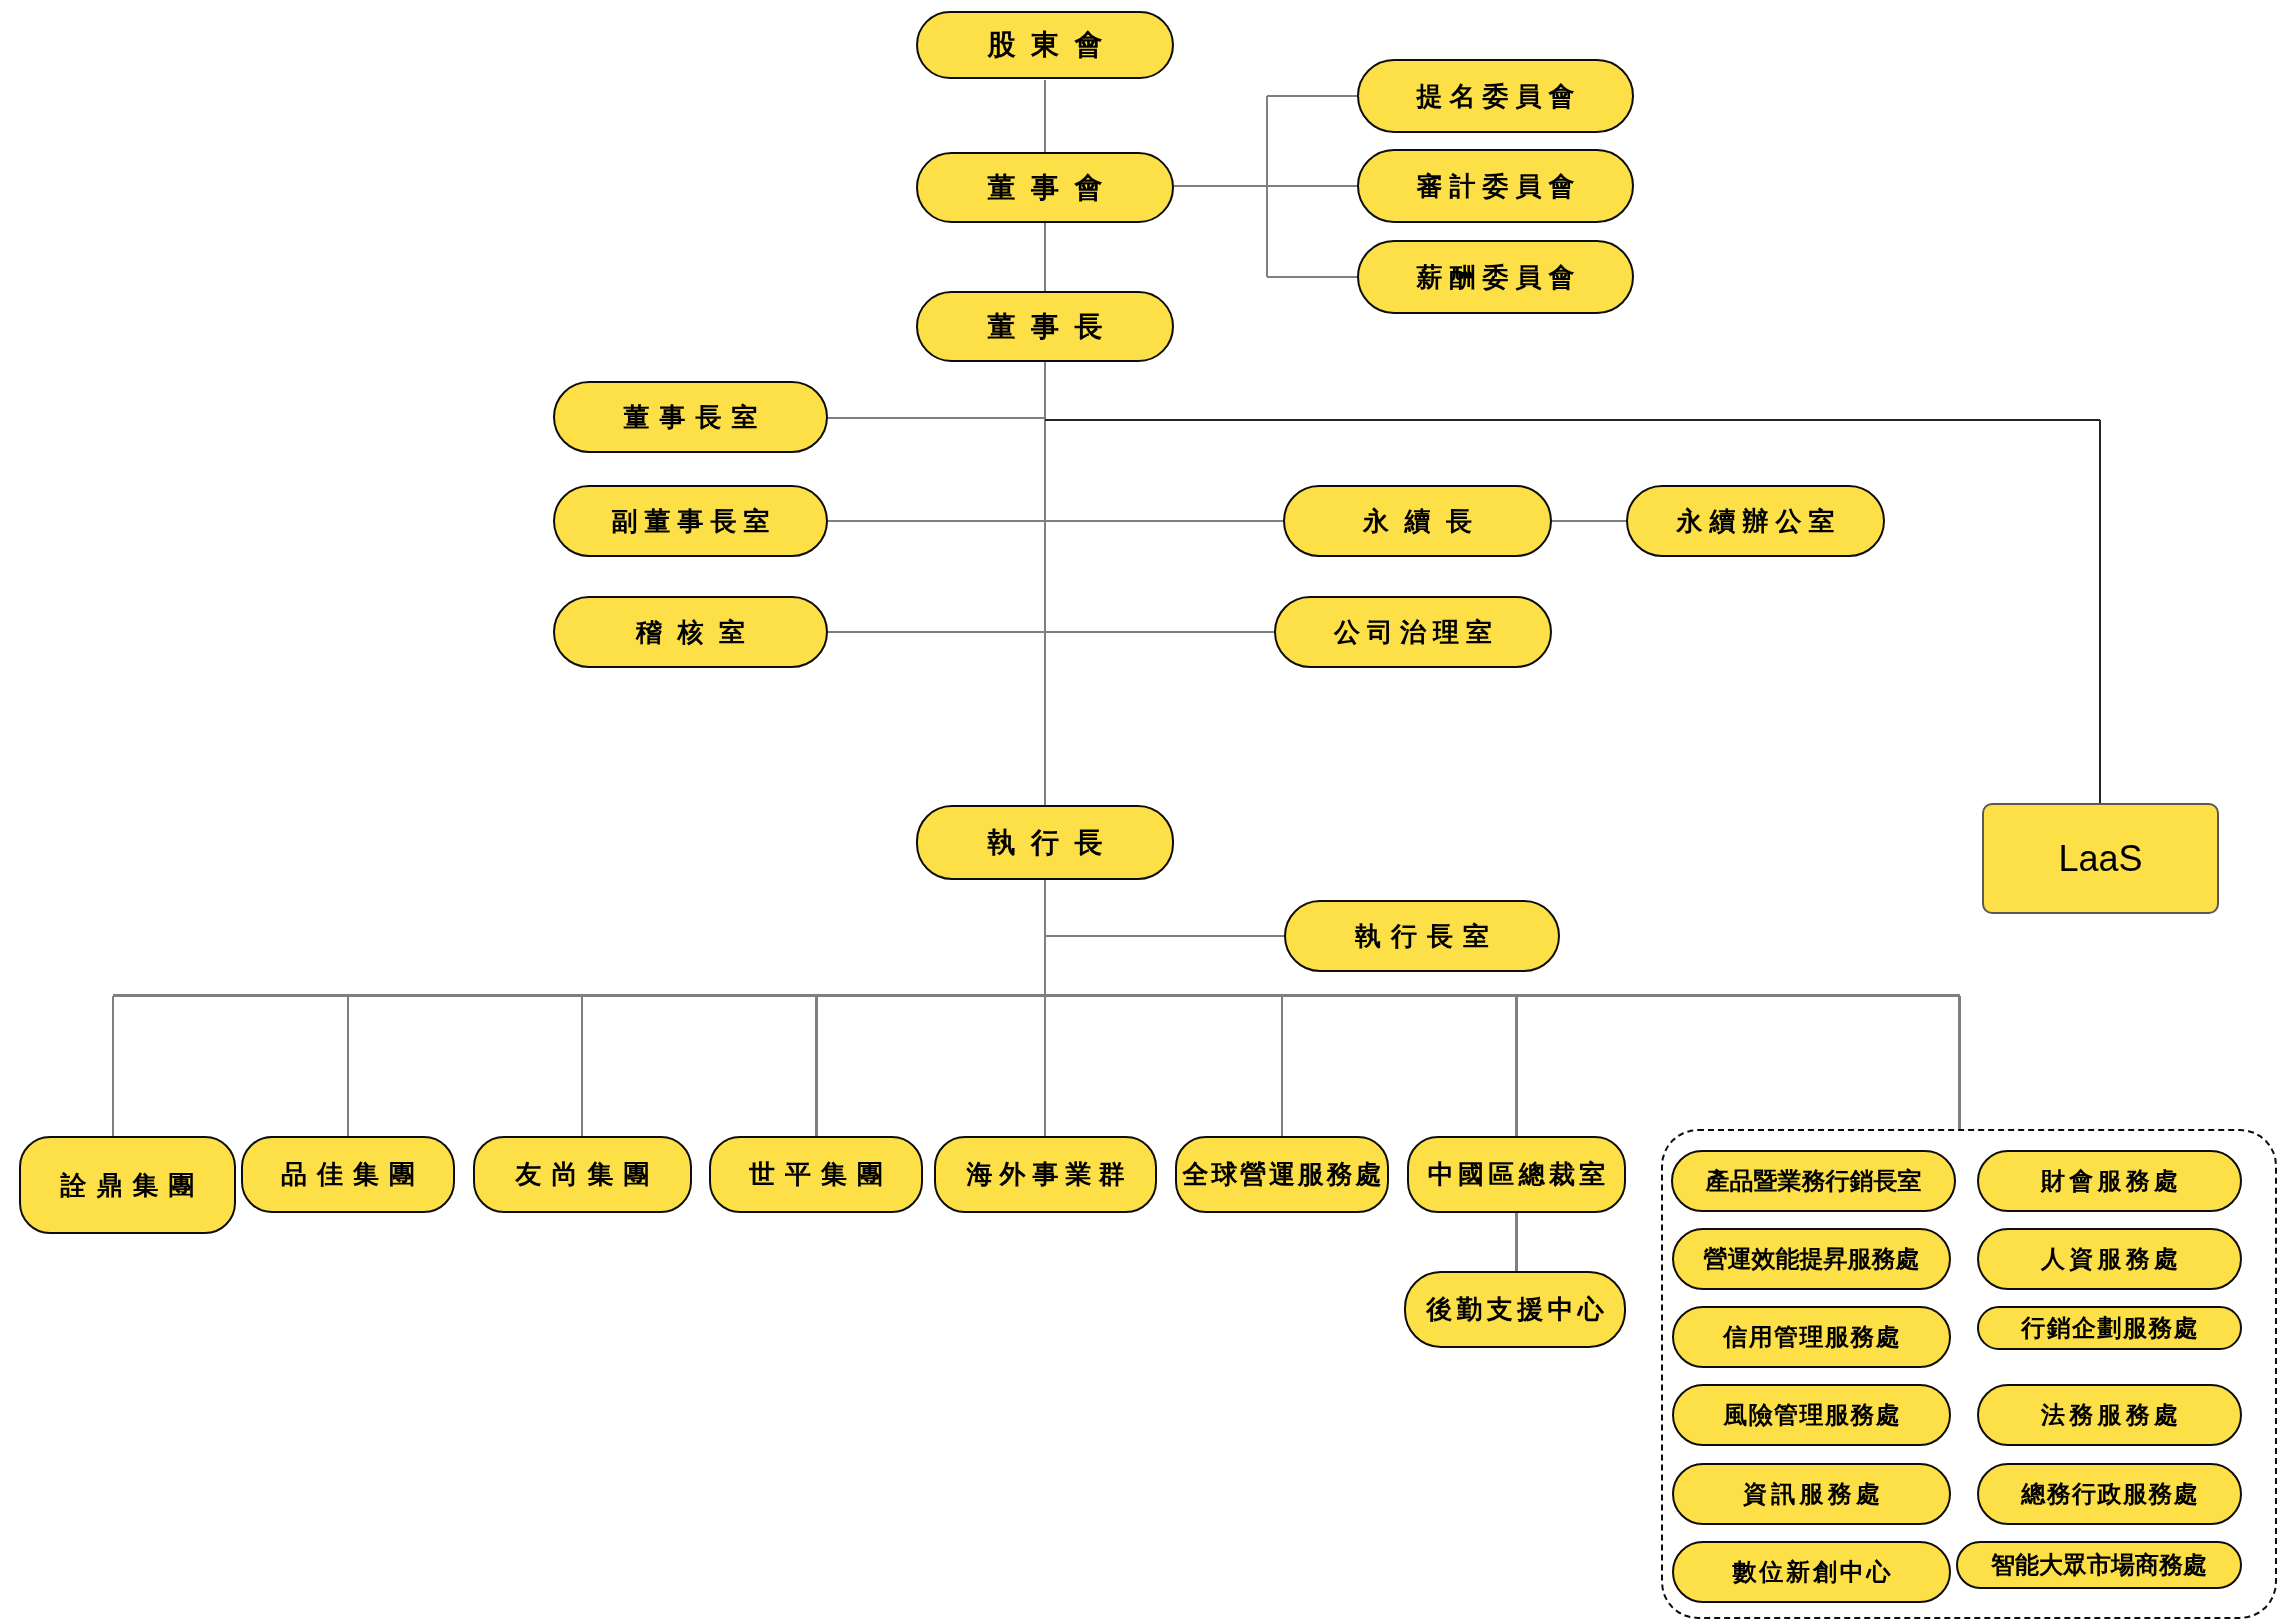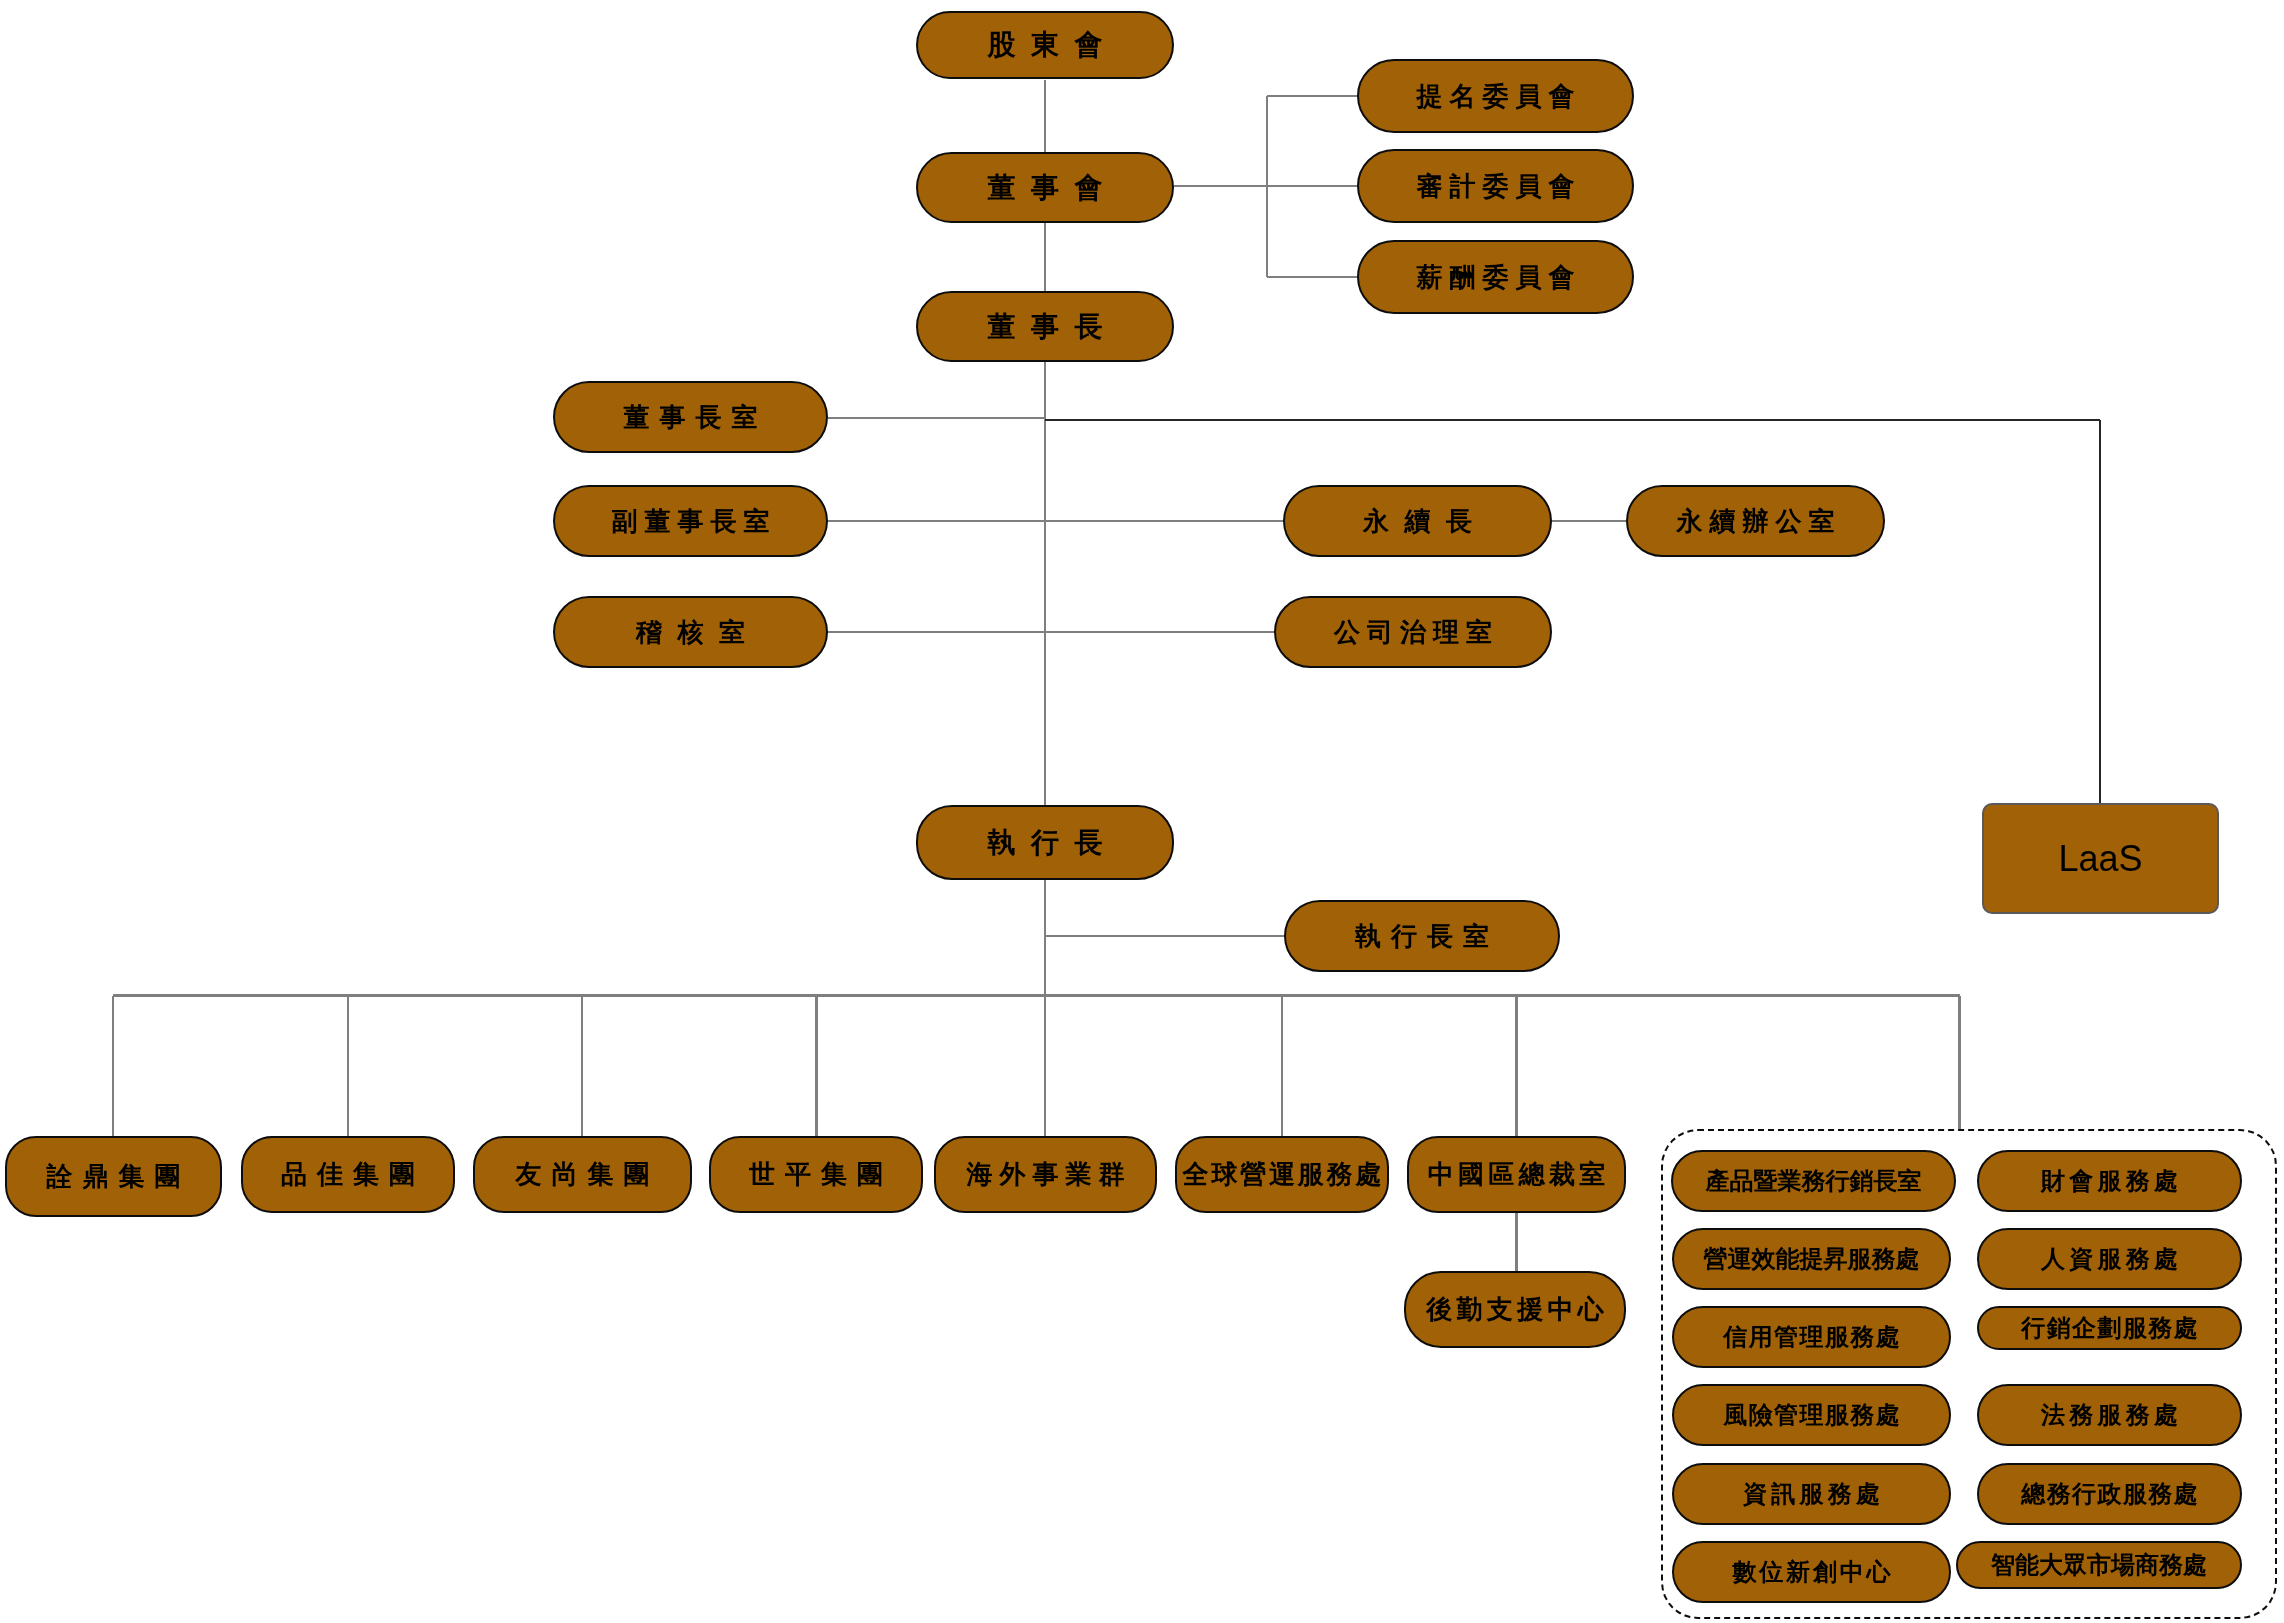--- a/index.html
+++ b/index.html
@@ -8,21 +8,21 @@
     width:2284px;height:1624px;
     background:#ffffff;
     font-family:"Liberation Sans","DejaVu Sans",sans-serif;
     overflow:hidden;
   }
   .wires{position:absolute;left:0;top:0;width:2284px;height:1624px;}
   .node{
     position:absolute;
     box-sizing:border-box;
     display:flex;align-items:center;justify-content:center;
-    background:#a16207;
+    background:#fde047;
     border:2.8px solid var(--box-border,#0d0d0d);
     border-radius:36px;
     color:var(--text,#000);
     font-weight:700;
     font-size:26px;
     white-space:nowrap;
     z-index:2;
   }
   .fs-lg{font-size:28px;}
   .fs-sm{font-size:24px;}
@@ -110,21 +110,21 @@
 
   <div class="node ls22" style="left:1283px;top:485px;width:269px;height:72px;">永續長</div>
   <div class="node ls10" style="left:1626px;top:485px;width:259px;height:72px;">永續辦公室</div>
   <div class="node ls10" style="left:1274px;top:596px;width:278px;height:72px;">公司治理室</div>
 
   <div class="node fs-lg ls22" style="left:916px;top:805px;width:258px;height:75px;">執行長</div>
   <div class="node ls14" style="left:1284px;top:900px;width:276px;height:72px;">執行長室</div>
 
   <div class="node laas" style="left:1982px;top:803px;width:237px;height:111px;">LaaS</div>
 
-  <div class="node ls14 r44" style="left:5px;top:1136px;width:217px;height:81px;">詮鼎集團</div>
+  <div class="node ls14 r44" style="left:19px;top:1136px;width:217px;height:98px;">詮鼎集團</div>
   <div class="node ls14 r44" style="left:241px;top:1136px;width:214px;height:77px;">品佳集團</div>
   <div class="node ls14 r44" style="left:473px;top:1136px;width:219px;height:77px;">友尚集團</div>
   <div class="node ls14 r44" style="left:709px;top:1136px;width:214px;height:77px;">世平集團</div>
   <div class="node ls4 r44" style="left:1175px;top:1136px;width:214px;height:77px;">全球營運服務處</div>
   <div class="node ls10 r44" style="left:934px;top:1136px;width:223px;height:77px;">海外事業群</div>
   <div class="node ls6 r44" style="left:1407px;top:1136px;width:219px;height:77px;">中國區總裁室</div>
 
   <div class="node ls6 r52" style="left:1404px;top:1271px;width:222px;height:77px;">後勤支援中心</div>
 
   <div class="panel" style="left:1661px;top:1129px;width:616px;height:490px;"></div>

